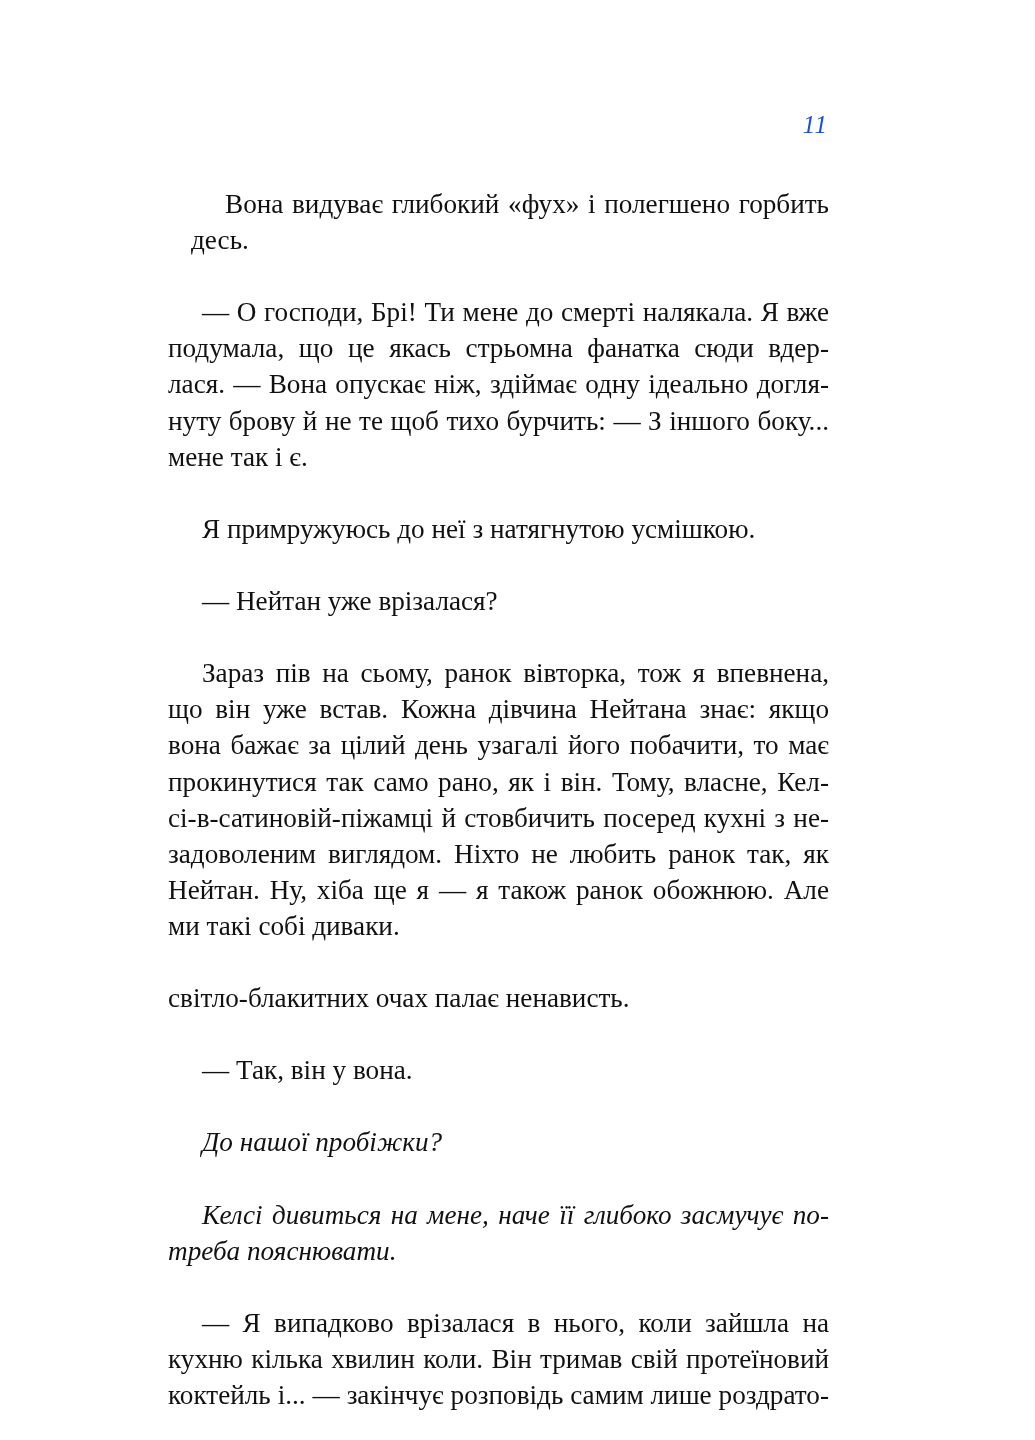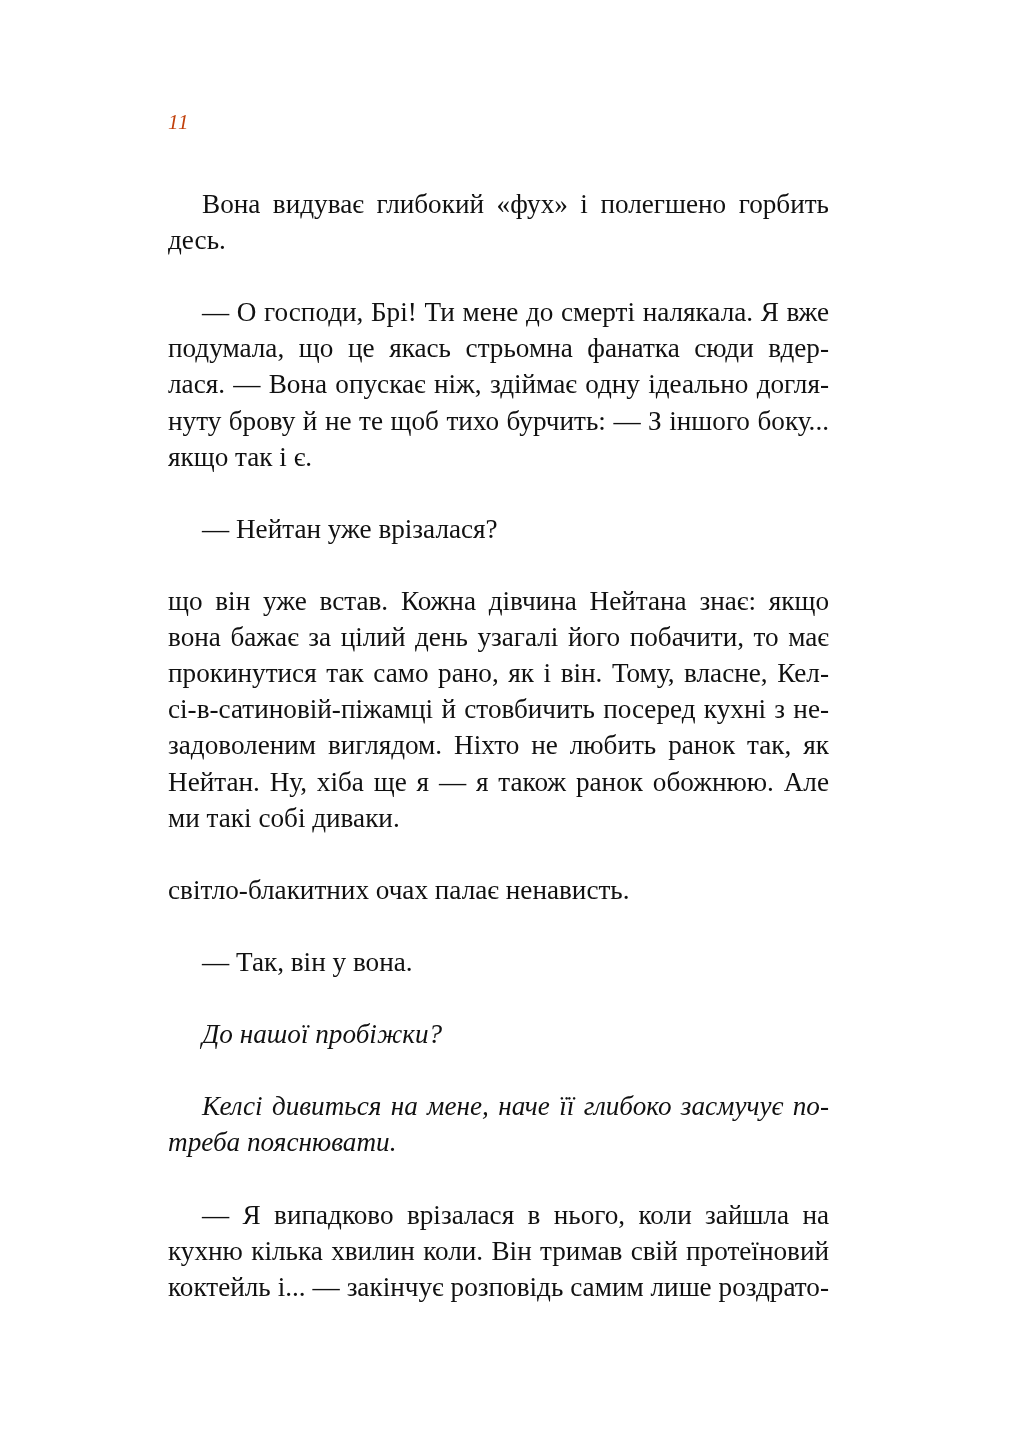--- a/index.html
+++ b/index.html
@@ -25,24 +25,25 @@
     height: 1440px;
     background: #ffffff;
   }
 
   
   .folio {
     position: absolute;
     left: 168px;
     top: 112px;
     width: 660px;
+    text-align: right;
     font-style: italic;
-    font-size: 21px;
+    font-size: 25px;
     letter-spacing: 1px;
-    color: #c2410c;
+    color: #1d4ed8;
     line-height: 1;
   }
 
   
   .textblock {
     position: absolute;
     left: 168px;
     top: 186px;
     width: 661px;
     text-align: justify;
@@ -87,35 +88,39 @@
   }
 </style>
 </head>
 <body>
 
 <div class="page">
 
   <div class="folio">11</div>
 
   <div class="textblock" id="textblock">
-      <p style="text-indent: 0px;">
+      <p style="text-indent: 0px; margin-left: 23px;">
         <span class="line indent">Вона видуває глибокий «фух» і полегшено горбить</span>
         <span class="line last">десь.</span>
       </p>
       <p style="text-indent: 0px;">
         <span class="line indent">— О господи, Брі! Ти мене до смерті налякала. Я вже</span>
         <span class="line">подумала, що це якась стрьомна фанатка сюди вдер-</span>
         <span class="line">лася. — Вона опускає ніж, здіймає одну ідеально догля-</span>
         <span class="line">нуту брову й не те щоб тихо бурчить: — З іншого боку...</span>
-        <span class="line last">якщо так і є.</span>
+        <span class="line last">мене так і є.</span>
+      </p>
+      <p style="text-indent: 0px;">
+        <span class="line indent last">Я примружуюсь до неї з натягнутою усмішкою.</span>
       </p>
       <p style="text-indent: 0px;">
         <span class="line indent last">— Нейтан уже врізалася?</span>
       </p>
       <p style="text-indent: 0px;">
+        <span class="line indent">Зараз пів на сьому, ранок вівторка, тож я впевнена,</span>
         <span class="line">що він уже встав. Кожна дівчина Нейтана знає: якщо</span>
         <span class="line">вона бажає за цілий день узагалі його побачити, то має</span>
         <span class="line">прокинутися так само рано, як і він. Тому, власне, Кел-</span>
         <span class="line">сі-в-сатиновій-піжамці й стовбичить посеред кухні з не-</span>
         <span class="line">задоволеним виглядом. Ніхто не любить ранок так, як</span>
         <span class="line">Нейтан. Ну, хіба ще я — я також ранок обожнюю. Але</span>
         <span class="line last">ми такі собі диваки.</span>
       </p>
       <p style="text-indent: 0px;">
         <span class="line last">світло-блакитних очах палає ненависть.</span>

